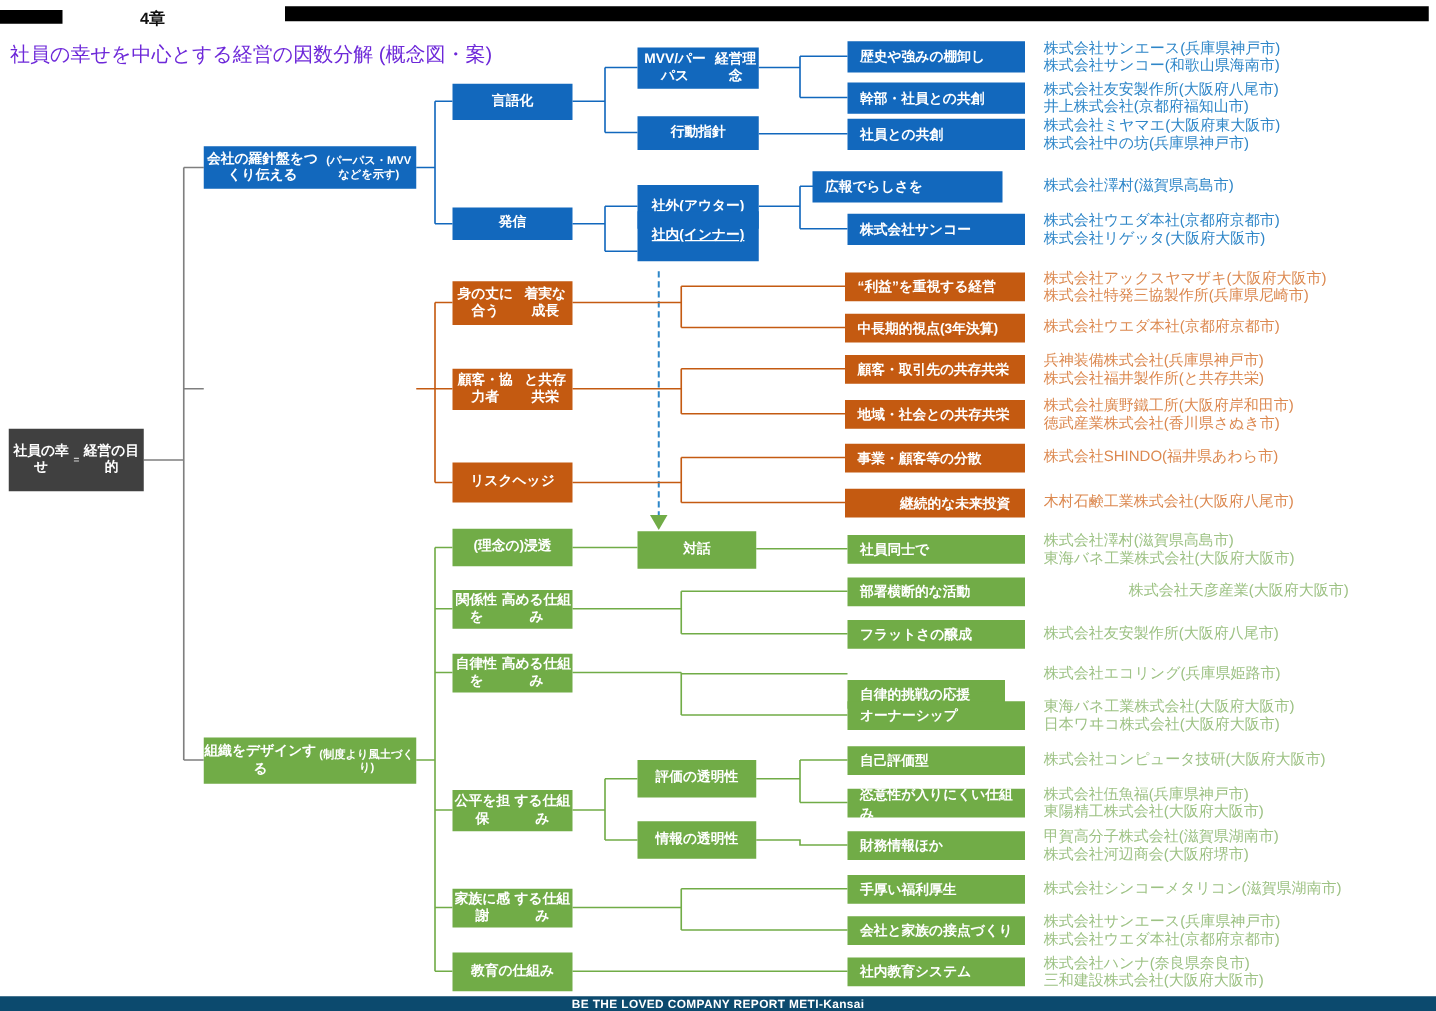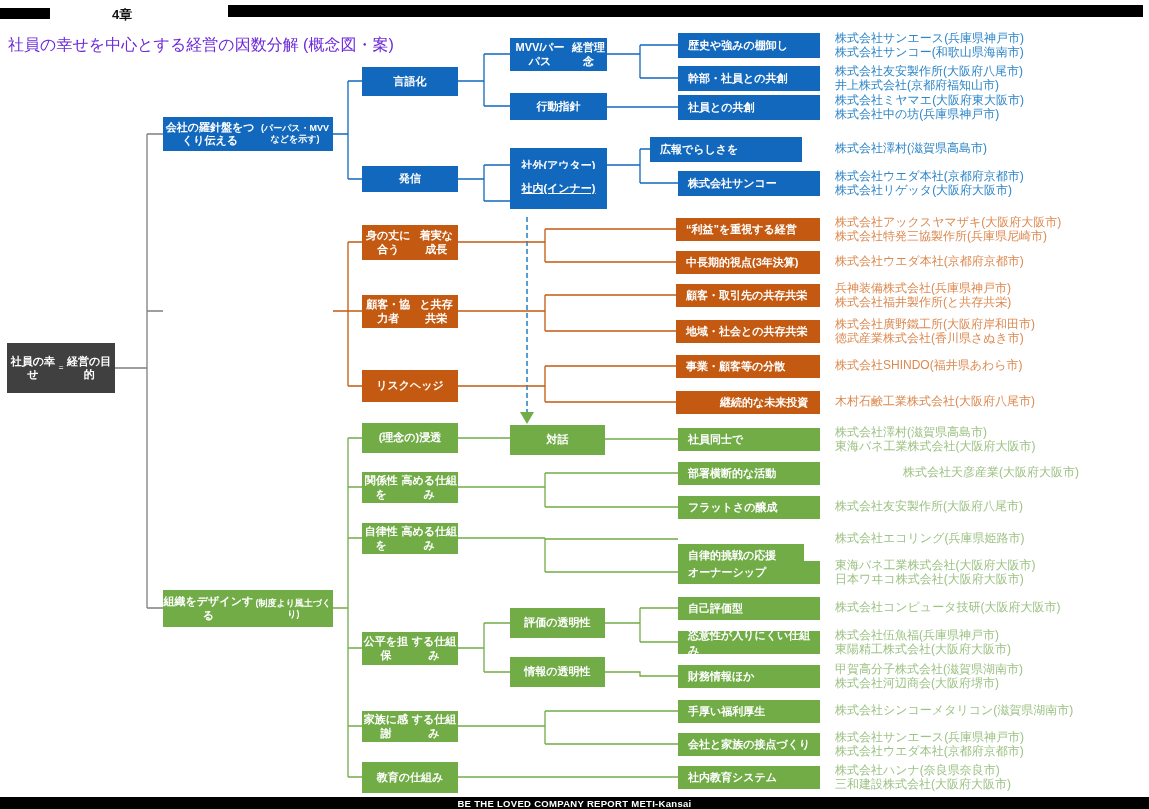--- a/index.html
+++ b/index.html
@@ -1,21 +1,21 @@
 <!DOCTYPE html>
 <html><head>
 <meta charset="utf-8">
 <style>
   html,body{margin:0;padding:0;background:#fff;}
   #stage{position:relative;width:1149px;height:809px;background:#ffffff;overflow:hidden;
          font-family:"Liberation Sans","DejaVu Sans",sans-serif;}
   .bar{position:absolute;background:#000;}
   #chapter{position:absolute;left:112px;top:6px;font-size:13px;font-weight:bold;color:#111;}
   #title{position:absolute;left:8px;top:34px;font-size:16px;font-weight:normal;color:#6d28d9;line-height:1.4;}
-  #footer-bar{position:absolute;left:0;top:797px;width:1149px;height:12px;background:#000000;
+  #footer-bar{position:absolute;left:0;top:797px;width:1149px;height:12px;background:#0c4a6e;
               display:flex;align-items:center;justify-content:center;}
   #footer-bar span{color:#fff;font-size:9.5px;font-weight:bold;letter-spacing:.3px;}
   svg.lines{position:absolute;left:0;top:0;pointer-events:none;}
   .node{position:absolute;display:flex;flex-direction:row;align-items:center;justify-content:center;
         color:#fff;font-weight:bold;text-align:center;line-height:1.2;box-sizing:border-box;}
   .node span{display:block;}
   .blue{background:#1268BD;}
   .orange{background:#C45A11;}
   .green{background:#71AC47;}
   .gray{background:#404040;}

